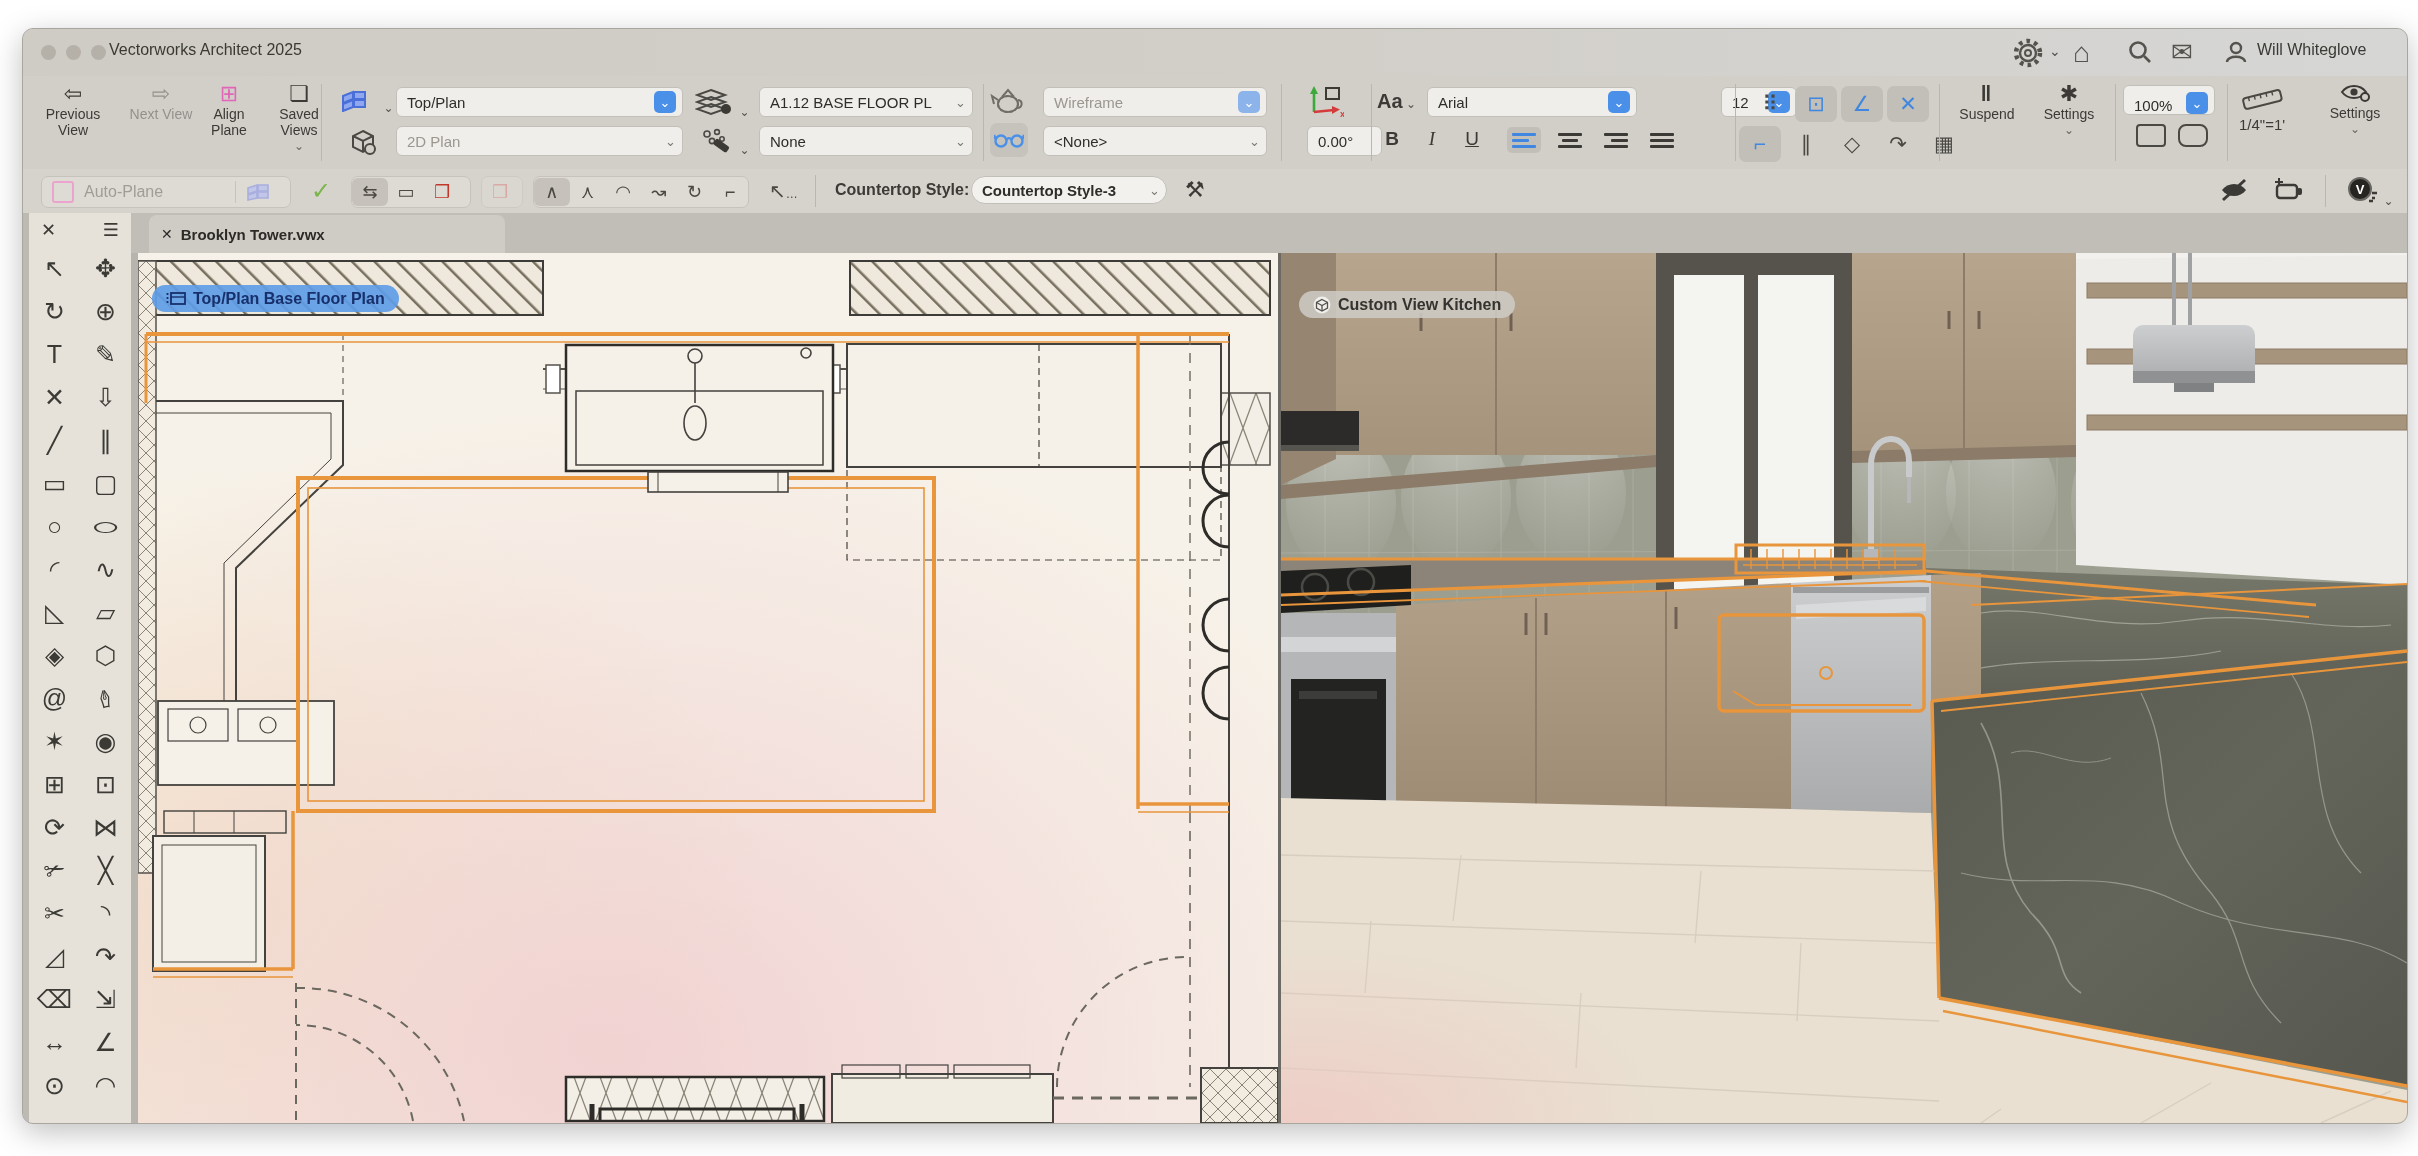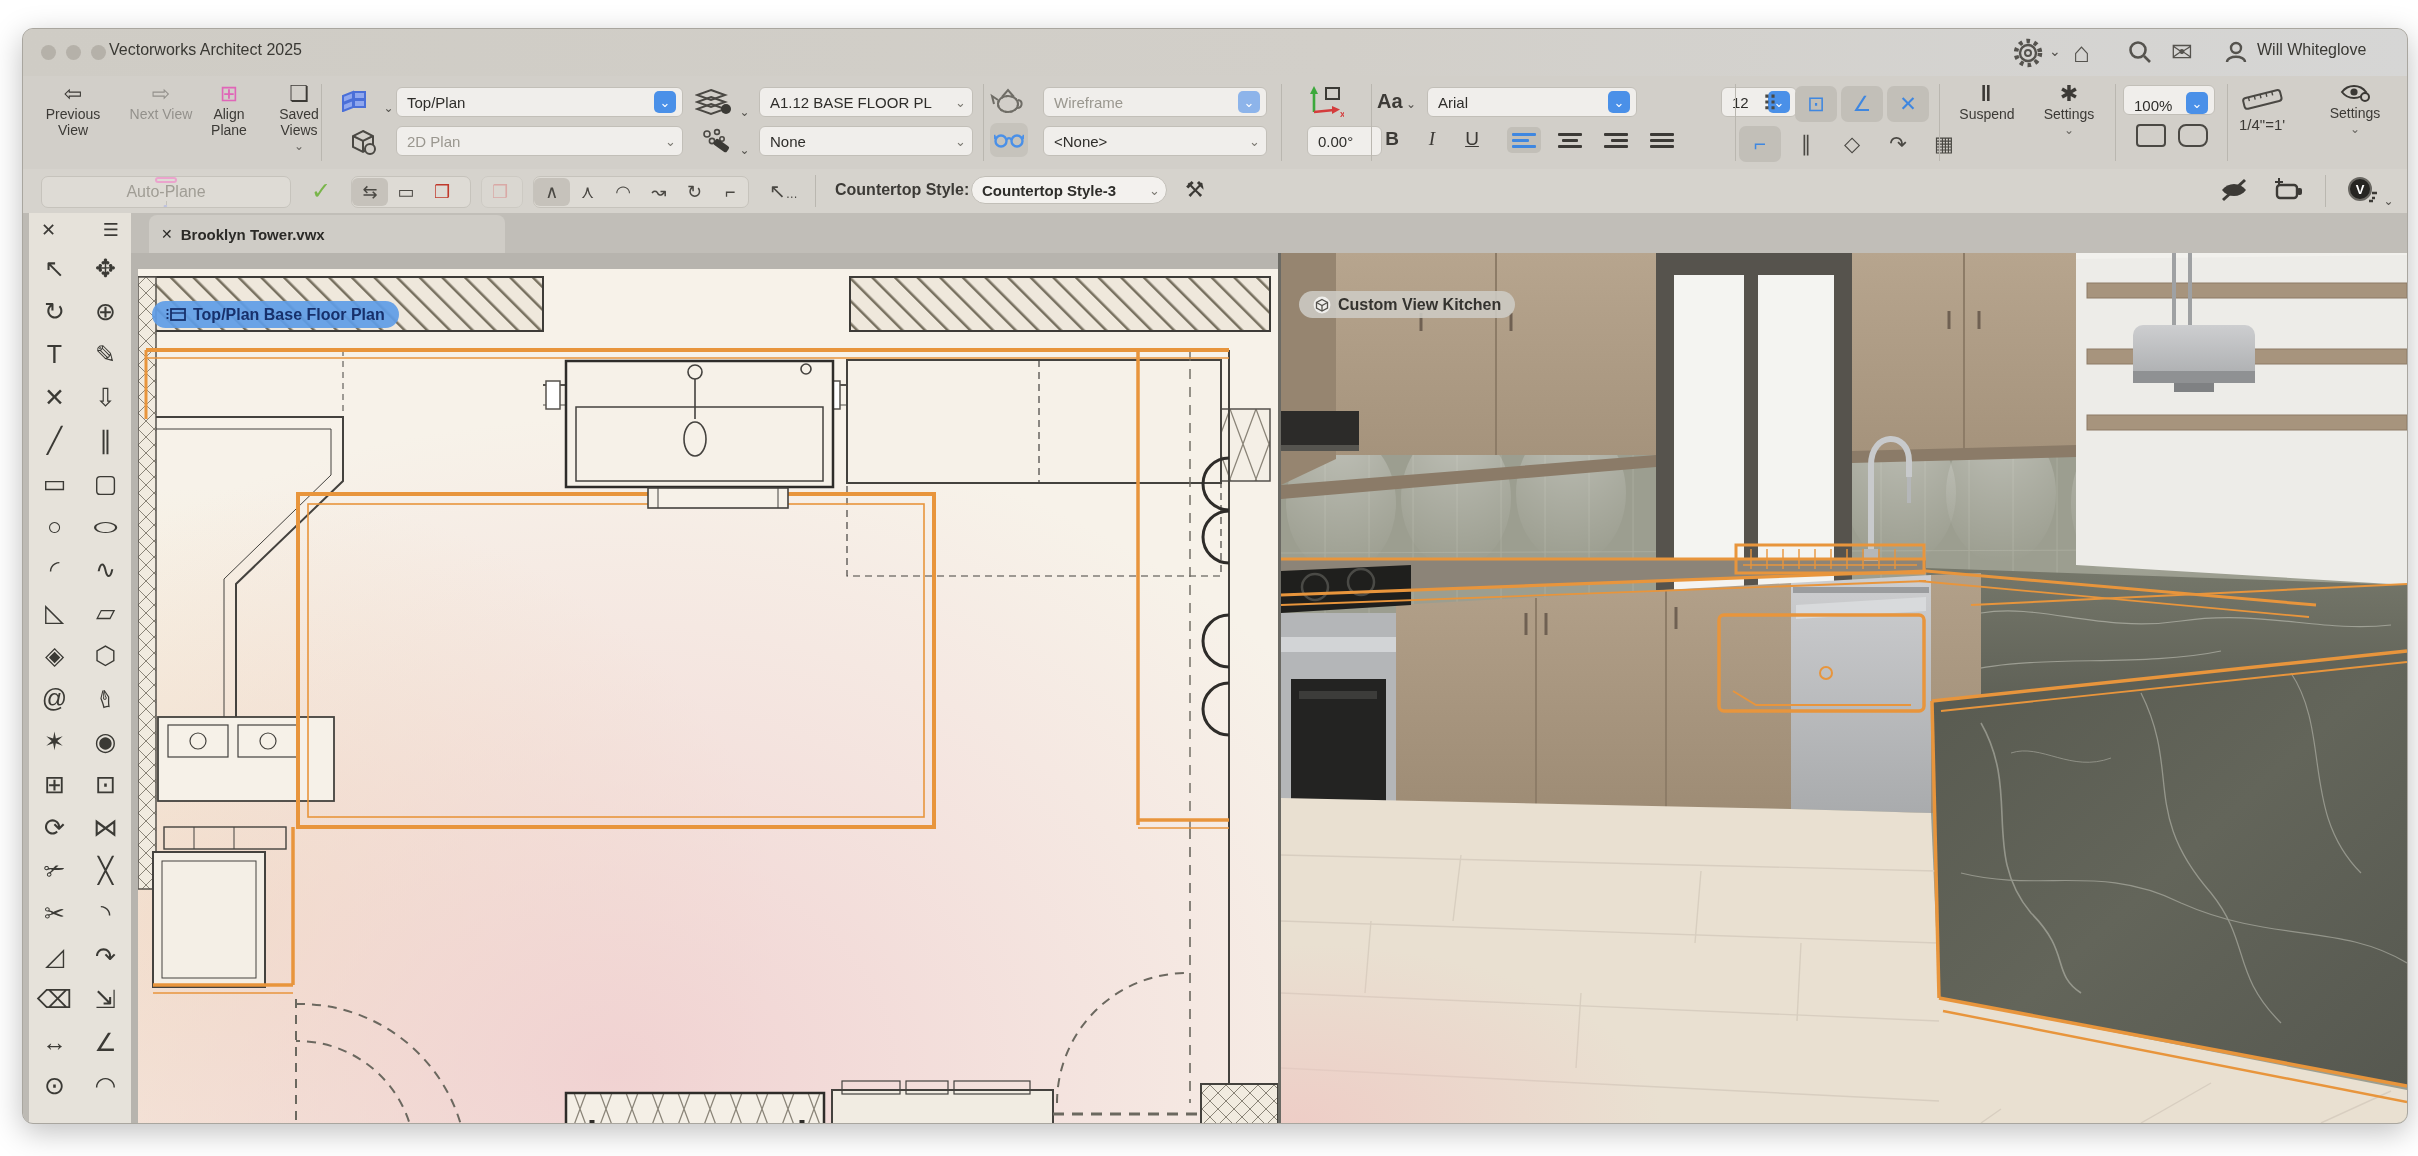--- a/index.html
+++ b/index.html
@@ -40,21 +40,21 @@
   
   #content{position:absolute;left:0;top:184px;width:2384px;height:910px;background:#bdbab4;}
   #palette{position:absolute;left:6px;top:0px;width:102px;height:910px;background:#e6e2da;border-right:1px solid #b6b3ac;}
   #pal-head{height:34px;display:flex;align-items:center;justify-content:space-between;padding:0 12px;color:#3c3a36;font-size:18px;}
   #pal-grid{display:grid;grid-template-columns:1fr 1fr;}
   .pal-cell{height:43px;display:flex;align-items:center;justify-content:center;font-size:25px;color:#3b3a35;}
   #tabstrip{position:absolute;left:108px;top:0;width:2276px;height:40px;background:#c1beb8;}
   #tab{position:absolute;left:18px;top:2px;width:332px;height:38px;background:#cfccc6;border-radius:8px 8px 0 0;
       display:flex;align-items:center;padding:0 12px;font-size:15px;font-weight:bold;color:#2b2a27;gap:8px;}
   #canvas{position:absolute;left:108px;top:40px;width:2276px;height:870px;background:#b7b4ae;}
-  #plan-pane{position:absolute;left:7px;top:0;width:1140px;height:870px;overflow:hidden;margin-top:16px;}
+  #plan-pane{position:absolute;left:7px;top:0;width:1140px;height:870px;overflow:hidden;}
   #view-pane{position:absolute;left:1150px;top:0;width:1126px;height:870px;overflow:hidden;background:#9c9e90;}
   #pane-div{position:absolute;left:1147px;top:0;width:3px;height:870px;background:#6b6a64;}
   .pill{position:absolute;height:27px;border-radius:14px;display:flex;align-items:center;gap:7px;
       padding:0 14px;font-size:16px;white-space:nowrap;}
   #plan-pill{left:14px;top:32px;background:rgba(94,156,230,.92);color:#17306b;font-weight:bold;}
   #view-pill{left:18px;top:38px;background:rgba(205,203,196,.88);color:#34332f;font-weight:bold;}
 </style>
 </head>
 <body>
 
@@ -311,21 +311,21 @@
           <path d="M2 10 C8 2 20 2 26 10 C20 18 8 18 2 10 Z" fill="none" stroke="#3c3a36" stroke-width="2"></path>
           <circle cx="14" cy="10" r="3.6" fill="#3c3a36"></circle>
           <circle cx="25" cy="15" r="4" fill="#d2cfc9" stroke="#3c3a36" stroke-width="2"></circle>
         </svg>
       <span>Settings</span>
       <span style="display:block;font-size:12px;color:#6a6863;">⌄</span>
     </div>
   </div>
 
   <div id="modebar">
-    <div class="seg" style="left:18px;width:248px;flex-direction:column;">
+    <div class="seg" style="left:18px;width:248px;">
       <span style="width:18px;height:18px;border:2px solid #eba4cd;border-radius:3px;margin:0 10px;"></span>
       <span style="color:#a09d95;font-size:16px;flex:1;">Auto-Plane</span>
       <span style="width:1px;height:22px;background:#c6c3bc;"></span>
       <svg width="34" height="18" viewBox="0 0 34 18" style="margin:0 10px;">
           <g stroke="#96a0e0" stroke-width="1.6" fill="#b9c1ef" opacity=".75">
             <polygon points="2,5 11,2 11,8 2,11"></polygon>
             <polygon points="12,2 22,2 22,8 12,8"></polygon>
             <polygon points="2,12 11,9 11,15 2,17"></polygon>
             <polygon points="12,9 22,9 22,15 12,15"></polygon>
           </g>

